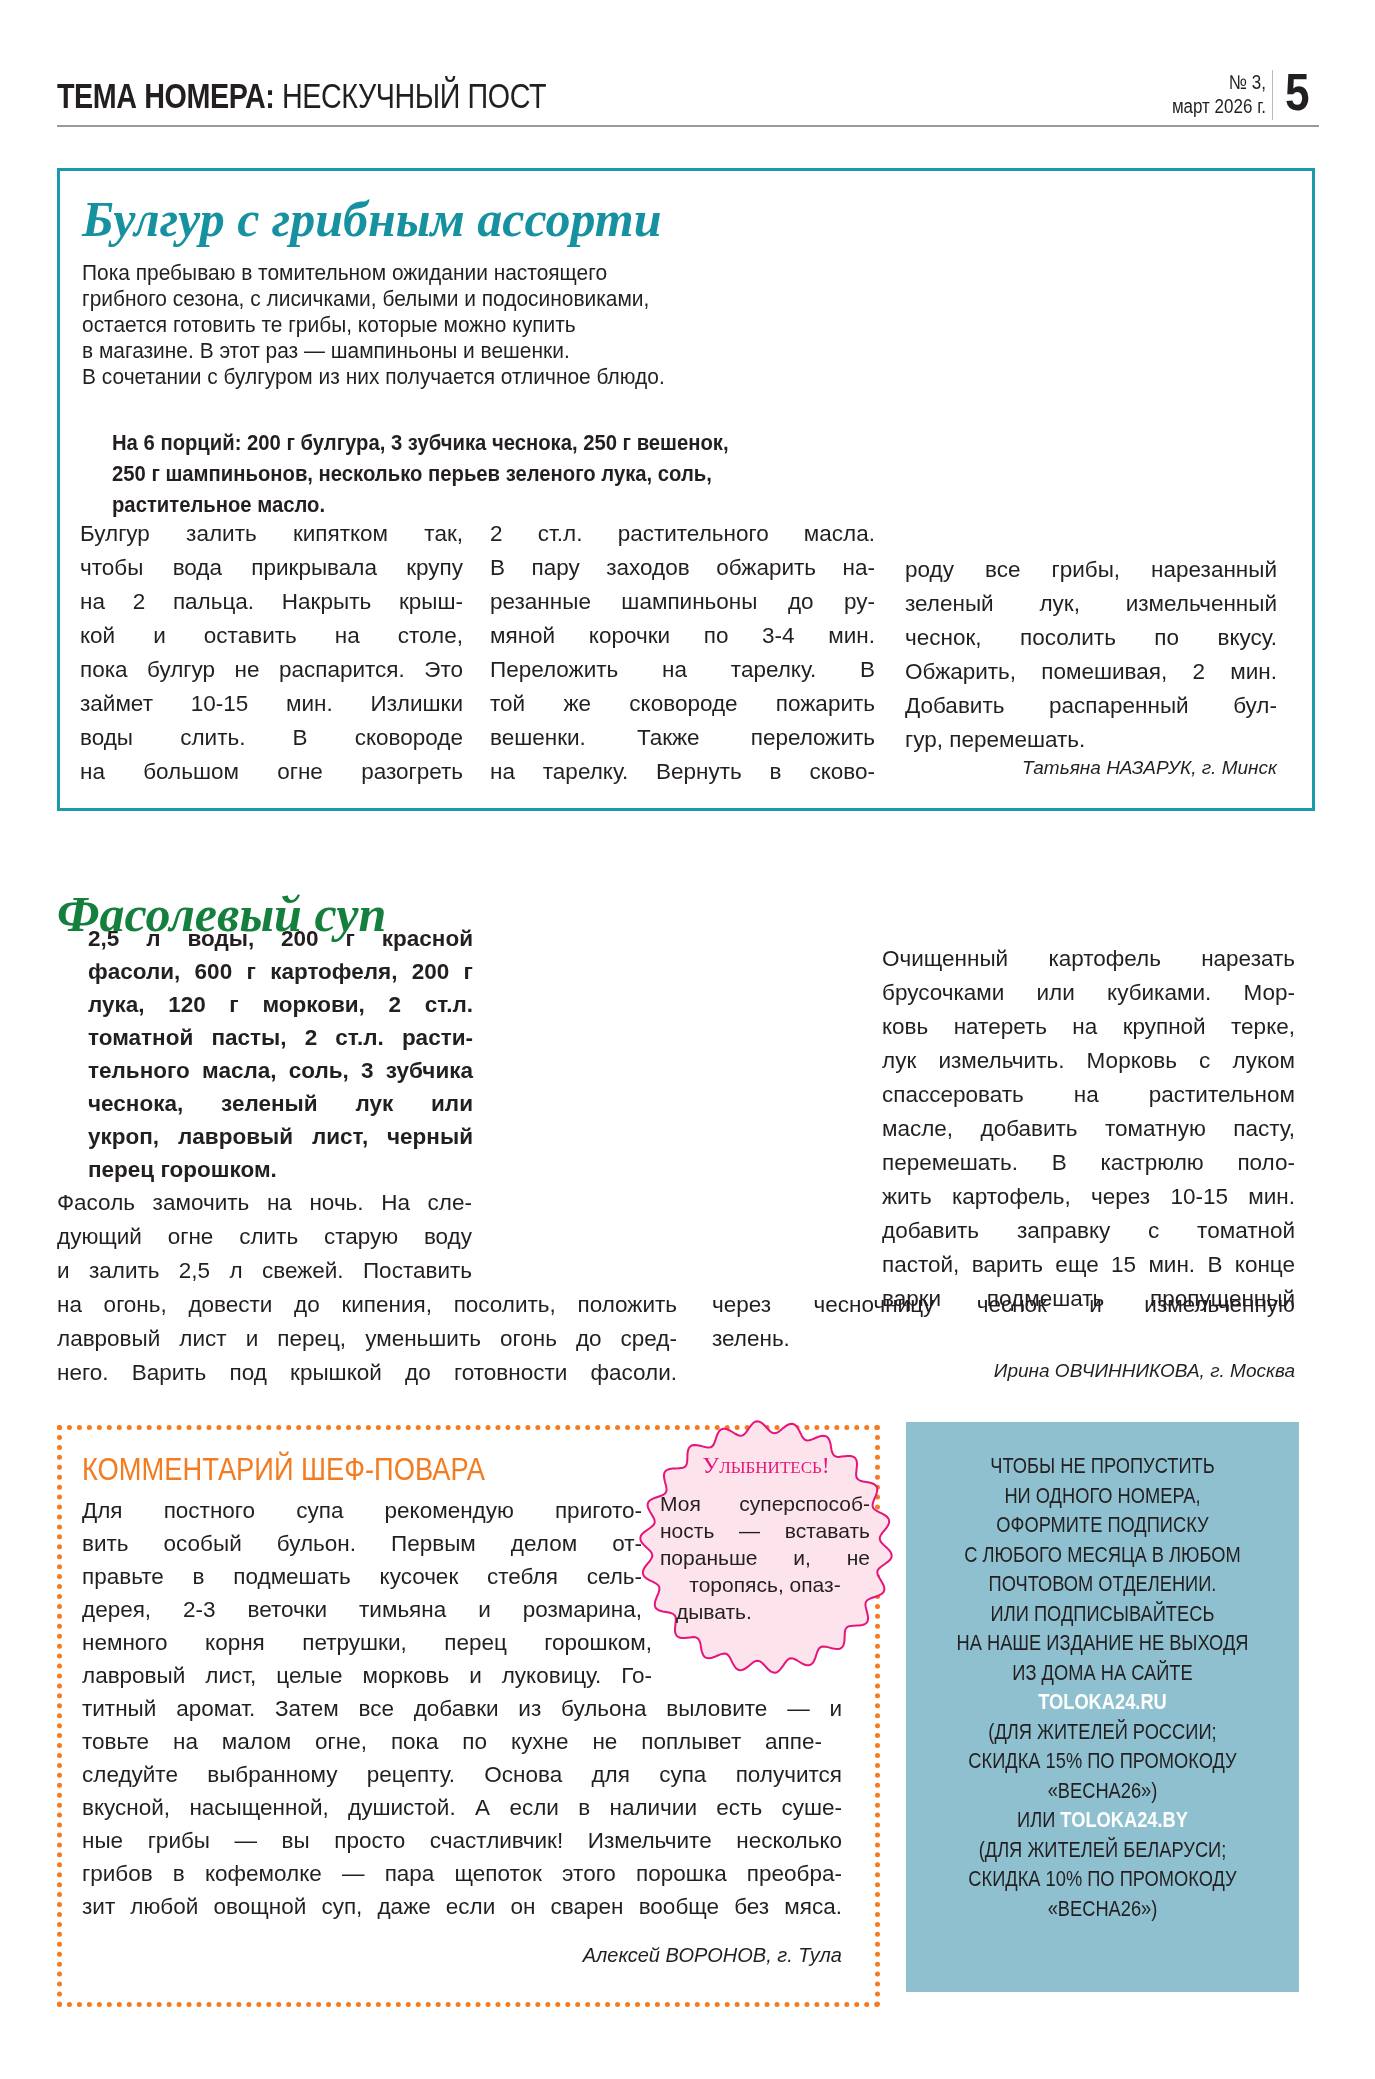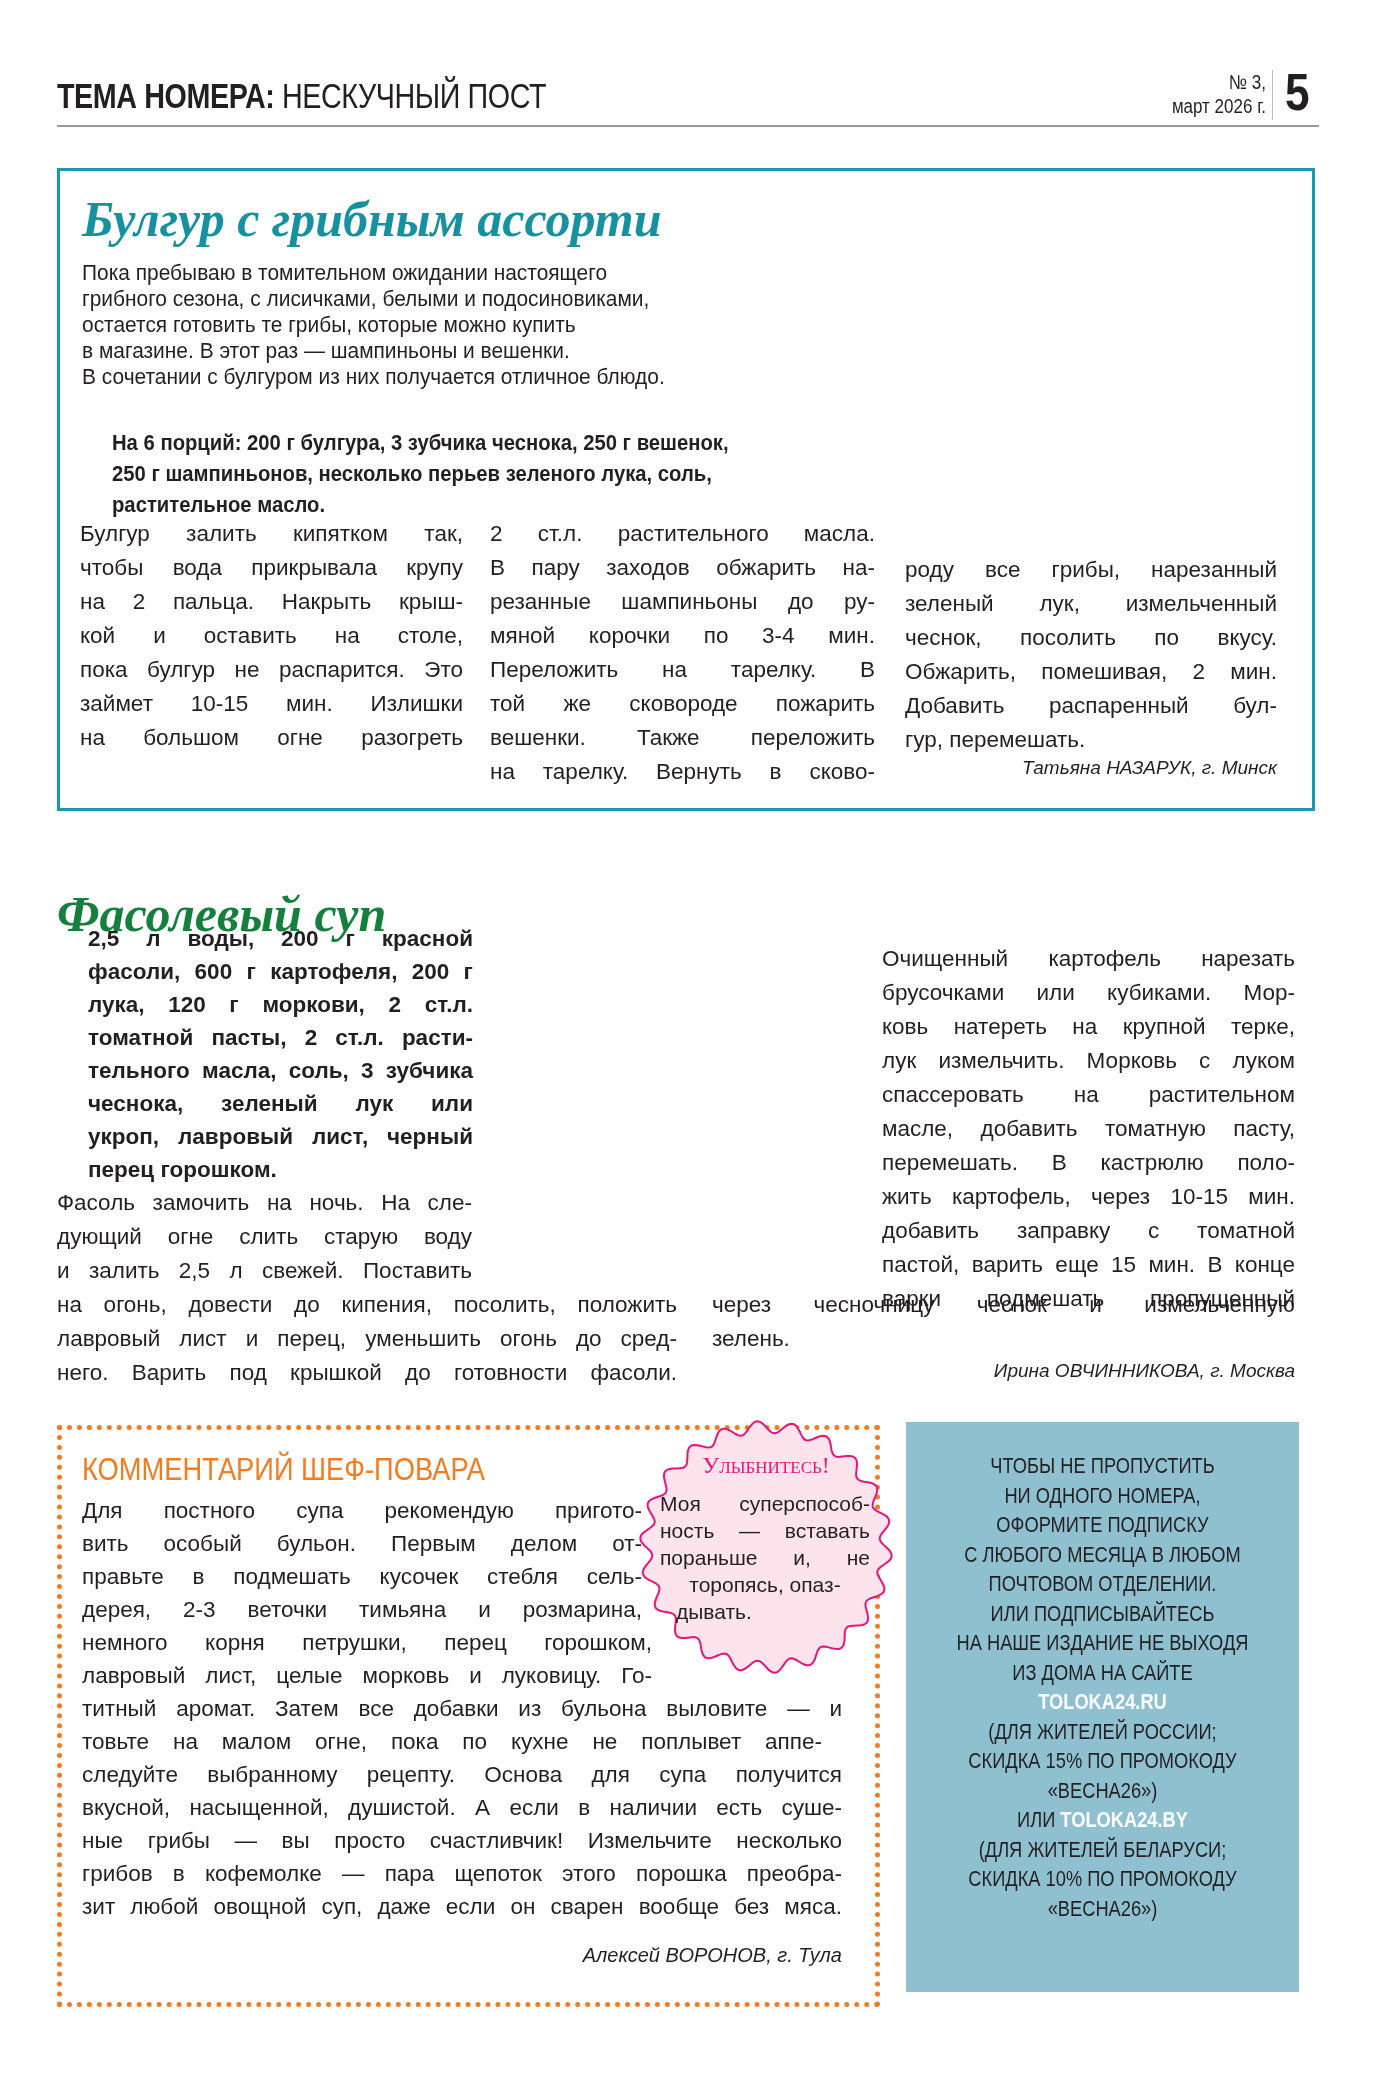--- a/index.html
+++ b/index.html
@@ -109,20 +109,21 @@
   <div>250 г шампиньонов, несколько перьев зеленого лука, соль,</div>
   <div>растительное масло.</div>
 </div>
 <div class="abs col-text bulgur-col1">
   <div>Булгур залить кипятком так,</div>
   <div>чтобы вода прикрывала крупу</div>
   <div>на 2 пальца. Накрыть крыш-</div>
   <div>кой и оставить на столе,</div>
   <div>пока булгур не распарится. Это</div>
   <div>займет 10-15 мин. Излишки</div>
+  <div>воды слить. В сковороде</div>
   <div>на большом огне разогреть</div>
 </div>
 <div class="abs col-text bulgur-col2">
   <div>2 ст.л. растительного масла.</div>
   <div>В пару заходов обжарить на-</div>
   <div>резанные шампиньоны до ру-</div>
   <div>мяной корочки по 3-4 мин.</div>
   <div>Переложить на тарелку. В</div>
   <div>той же сковороде пожарить</div>
   <div>вешенки. Также переложить</div>

